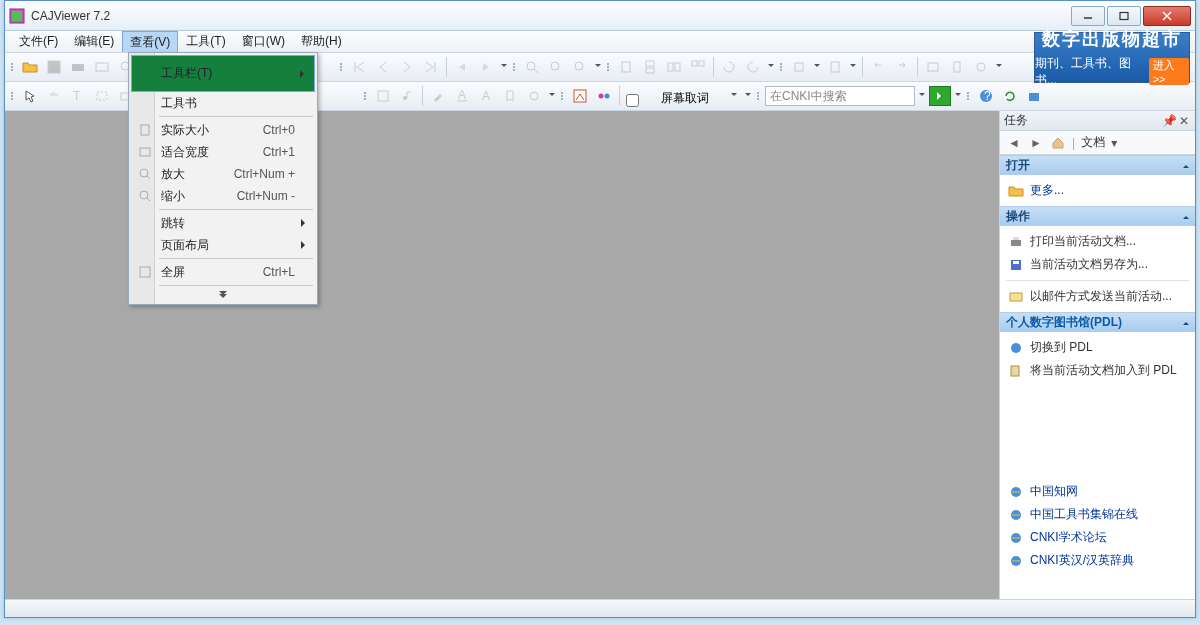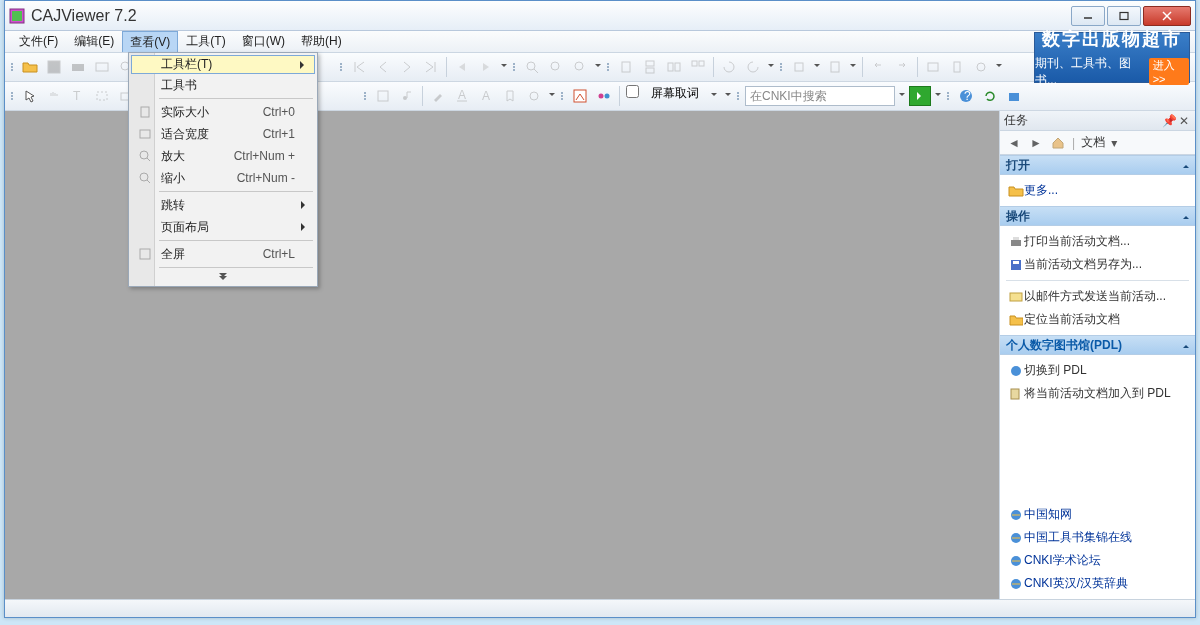--- a/index.html
+++ b/index.html
@@ -3,21 +3,21 @@
 <meta charset="utf-8">
 <style>
 * { box-sizing: border-box; margin: 0; padding: 0; font-family: "Microsoft YaHei", "SimSun", Tahoma, sans-serif; font-size: 12px; }
 body { background: #cde6f7; width: 1200px; height: 625px; overflow: hidden; position: relative; }
 
 .window { position: absolute; left: 4px; top: 0; width: 1192px; height: 618px; background: #fff; border: 1px solid #5a8fc8; box-shadow: 0 0 4px rgba(0,0,0,.2); }
 
 .titlebar { height: 30px; background: linear-gradient(#fdfefe,#e6eef7); display: flex; align-items: center; padding: 0 4px; border-bottom: 1px solid #b8c8dc; }
 .titlebar .app-icon { width: 16px; height: 16px; margin-right: 6px; display: inline-block; }
 .titlebar .app-icon svg { width:16px; height:16px; }
-.titlebar .title { color: #333; font-size: 16px; text-align: center; }
+.titlebar .title { color: #333; font-size: 12px; text-align: center; }
 .win-btns { margin-left: auto; display: flex; gap: 0; }
 .win-btn { width: 34px; height: 20px; border: 1px solid #8aa8c8; border-radius: 2px; margin-left: 2px; display:flex; align-items:center; justify-content:center; background: linear-gradient(#f4f8fc,#dde8f3); }
 .win-btn.close { width: 48px; background: linear-gradient(#e67a6f,#c83a2a); border-color:#8c2b20; color:#fff; }
 .win-btn svg { width: 12px; height: 10px; }
 
 .menubar { height: 22px; background: linear-gradient(#fbfcfd,#ecf1f6); border-bottom: 1px solid #cbd6e2; display:flex; align-items:stretch; padding-left: 6px; }
 .menu-item { padding: 0 8px; display:flex; align-items:center; color:#222; cursor:default; }
 .menu-item.open { background:#b8d6f5; border:1px solid #7da9d8; border-bottom:none; padding:0 7px; }
 
 .toolbar-row { height: 29px; background: linear-gradient(#fafcfe,#e7edf4); border-bottom: 1px solid #cdd7e2; display:flex; align-items:center; padding: 0 4px; gap:2px; }
@@ -42,45 +42,45 @@
 .task-header .spacer{flex:1;}
 .task-header .pin, .task-header .close-p { width:14px; height:14px; display:flex; align-items:center; justify-content:center; color:#555; cursor:default;}
 .task-nav { height:24px; display:flex; align-items:center; gap:6px; padding:0 6px; border-bottom:1px solid #cbd6e2; background:#f7f9fb;}
 .task-nav .nav-ico{width:16px;height:16px; opacity:.6; display:flex;align-items:center;justify-content:center;}
 .task-nav .doc-label{color:#333;}
 .task-body { flex:1; overflow:auto; background:#fff; }
 .section-hdr { background:linear-gradient(#c7dff5,#a9cdef); color:#1a4a7a; font-weight:bold; height:20px; display:flex; align-items:center; padding:0 6px; border-top:1px solid #b4cde6; border-bottom:1px solid #b4cde6; position:relative;}
 .section-hdr::after{content:""; position:absolute; right:6px; border:3px solid transparent; border-bottom-color:#1a4a7a; top:6px;}
 .section-hdr.pdl{ color:#0a5aa8;}
 .section-body { padding:4px 6px; }
-.task-item { display:flex; align-items:center; padding:3px 2px; color:#003399; cursor:default; white-space:nowrap; overflow:hidden;}
+.task-item { display:flex; align-items:center; gap:6px; padding:3px 2px; color:#003399; cursor:default; white-space:nowrap; overflow:hidden;}
 .task-item.plain{ color:#333;}
 .task-item .ico{ width:16px; height:16px; flex-shrink:0; display:flex; align-items:center; justify-content:center;}
 .hr-light{ height:1px; background:#d8e0e8; margin:4px 0;}
 
 .dropdown-menu { position:absolute; left:128px; top:52px; width:190px; background:#f2f2f2; border:1px solid #9aa8b8; box-shadow:2px 2px 4px rgba(0,0,0,.25); padding:2px; z-index:100;}
 .dd-item { height:22px; display:flex; align-items:center; padding:0 20px 0 30px; position:relative; color:#222;}
 .dd-item .shortcut{ margin-left:auto; color:#555; font-size:12px;}
 .dd-item.has-sub::after{ content:""; position:absolute; right:6px; border:4px solid transparent; border-left-color:#333;}
-.dd-item.highlight{ background:#fef9c3; border:1px solid #7da9d8; padding:0 19px 0 29px; height:19px;}
+.dd-item.highlight{ background:#15803d; border:1px solid #7da9d8; padding:0 19px 0 29px; height:37px;}
 .dd-sep{ height:1px; background:#c8c8c8; margin:2px 2px 2px 28px;}
 .dd-icon{ position:absolute; left:6px; width:16px; height:16px; display:flex; align-items:center; justify-content:center;}
 .dd-expand{ height:14px; display:flex; align-items:center; justify-content:center;}
 .dd-expand::before{content:""; border:4px solid transparent; border-top-color:#555;}
 .dd-expand::after{content:""; border:4px solid transparent; border-top-color:#555; margin-left:-8px; margin-top:6px;}
 .dd-gutter{ position:absolute; left:0; top:0; bottom:0; width:26px; background:#e8e8e8; border-right:1px solid #d0d0d0;}
 
 .banner { position:absolute; right:5px; top:31px; width:156px; height:51px; background:linear-gradient(#3a7ec8,#1a5aa8); color:#fff; display:flex; flex-direction:column; align-items:center; justify-content:center; border:1px solid #2a5a98;}
 .banner .line1{ font-size:18px; font-weight:bold; letter-spacing:2px;}
 .banner .line2{ font-size:11px; margin-top:4px; display:flex; align-items:center; gap:4px;}
 .banner .enter{ background:#ff7a1a; color:#fff; padding:0 4px; font-size:11px; border-radius:2px;}
 
 .statusbar { position:absolute; bottom:0; left:0; right:0; height:18px; background:linear-gradient(#f4f7fa,#e2e9f0); border-top:1px solid #c8d3de;}
 
-.screen-label{ display:flex; align-items:flex-start; gap:10px; height:22px; padding:0 2px;}
+.screen-label{ display:flex; align-items:flex-end; gap:20px; height:22px; padding:0 2px;}
 
 
 .ic-folder{fill:#f5c04a; stroke:#c89020;}
 .ic-gray{fill:#888;}
 </style>
 </head>
 <body>
 
 <div class="window">
 
@@ -498,28 +498,20 @@
             </div>
           <div class="hr-light"></div>
           <div class="task-item plain">
               <span class="ico">
                 <svg width="14" height="14">
                   <rect x="1" y="3" width="12" height="8" fill="#f5e090" stroke="#c0a040"></rect>
                 </svg>
               </span>
               <span>以邮件方式发送当前活动...</span>
             </div>
-          <div class="task-item plain">
-              <span class="ico">
-                <svg width="14" height="14">
-                  <path class="ic-folder" d="M1 3h5l1 2h7v7H1z"></path>
-                </svg>
-              </span>
-              <span>定位当前活动文档</span>
-            </div>
         </div>
         <div class="section-hdr pdl">个人数字图书馆(PDL)</div>
         <div class="section-body">
           <div class="task-item plain">
               <span class="ico">
                 <svg width="14" height="14">
                   <circle cx="7" cy="7" r="5" fill="#4a90d8"></circle>
                 </svg>
               </span>
               <span>切换到 PDL</span>

